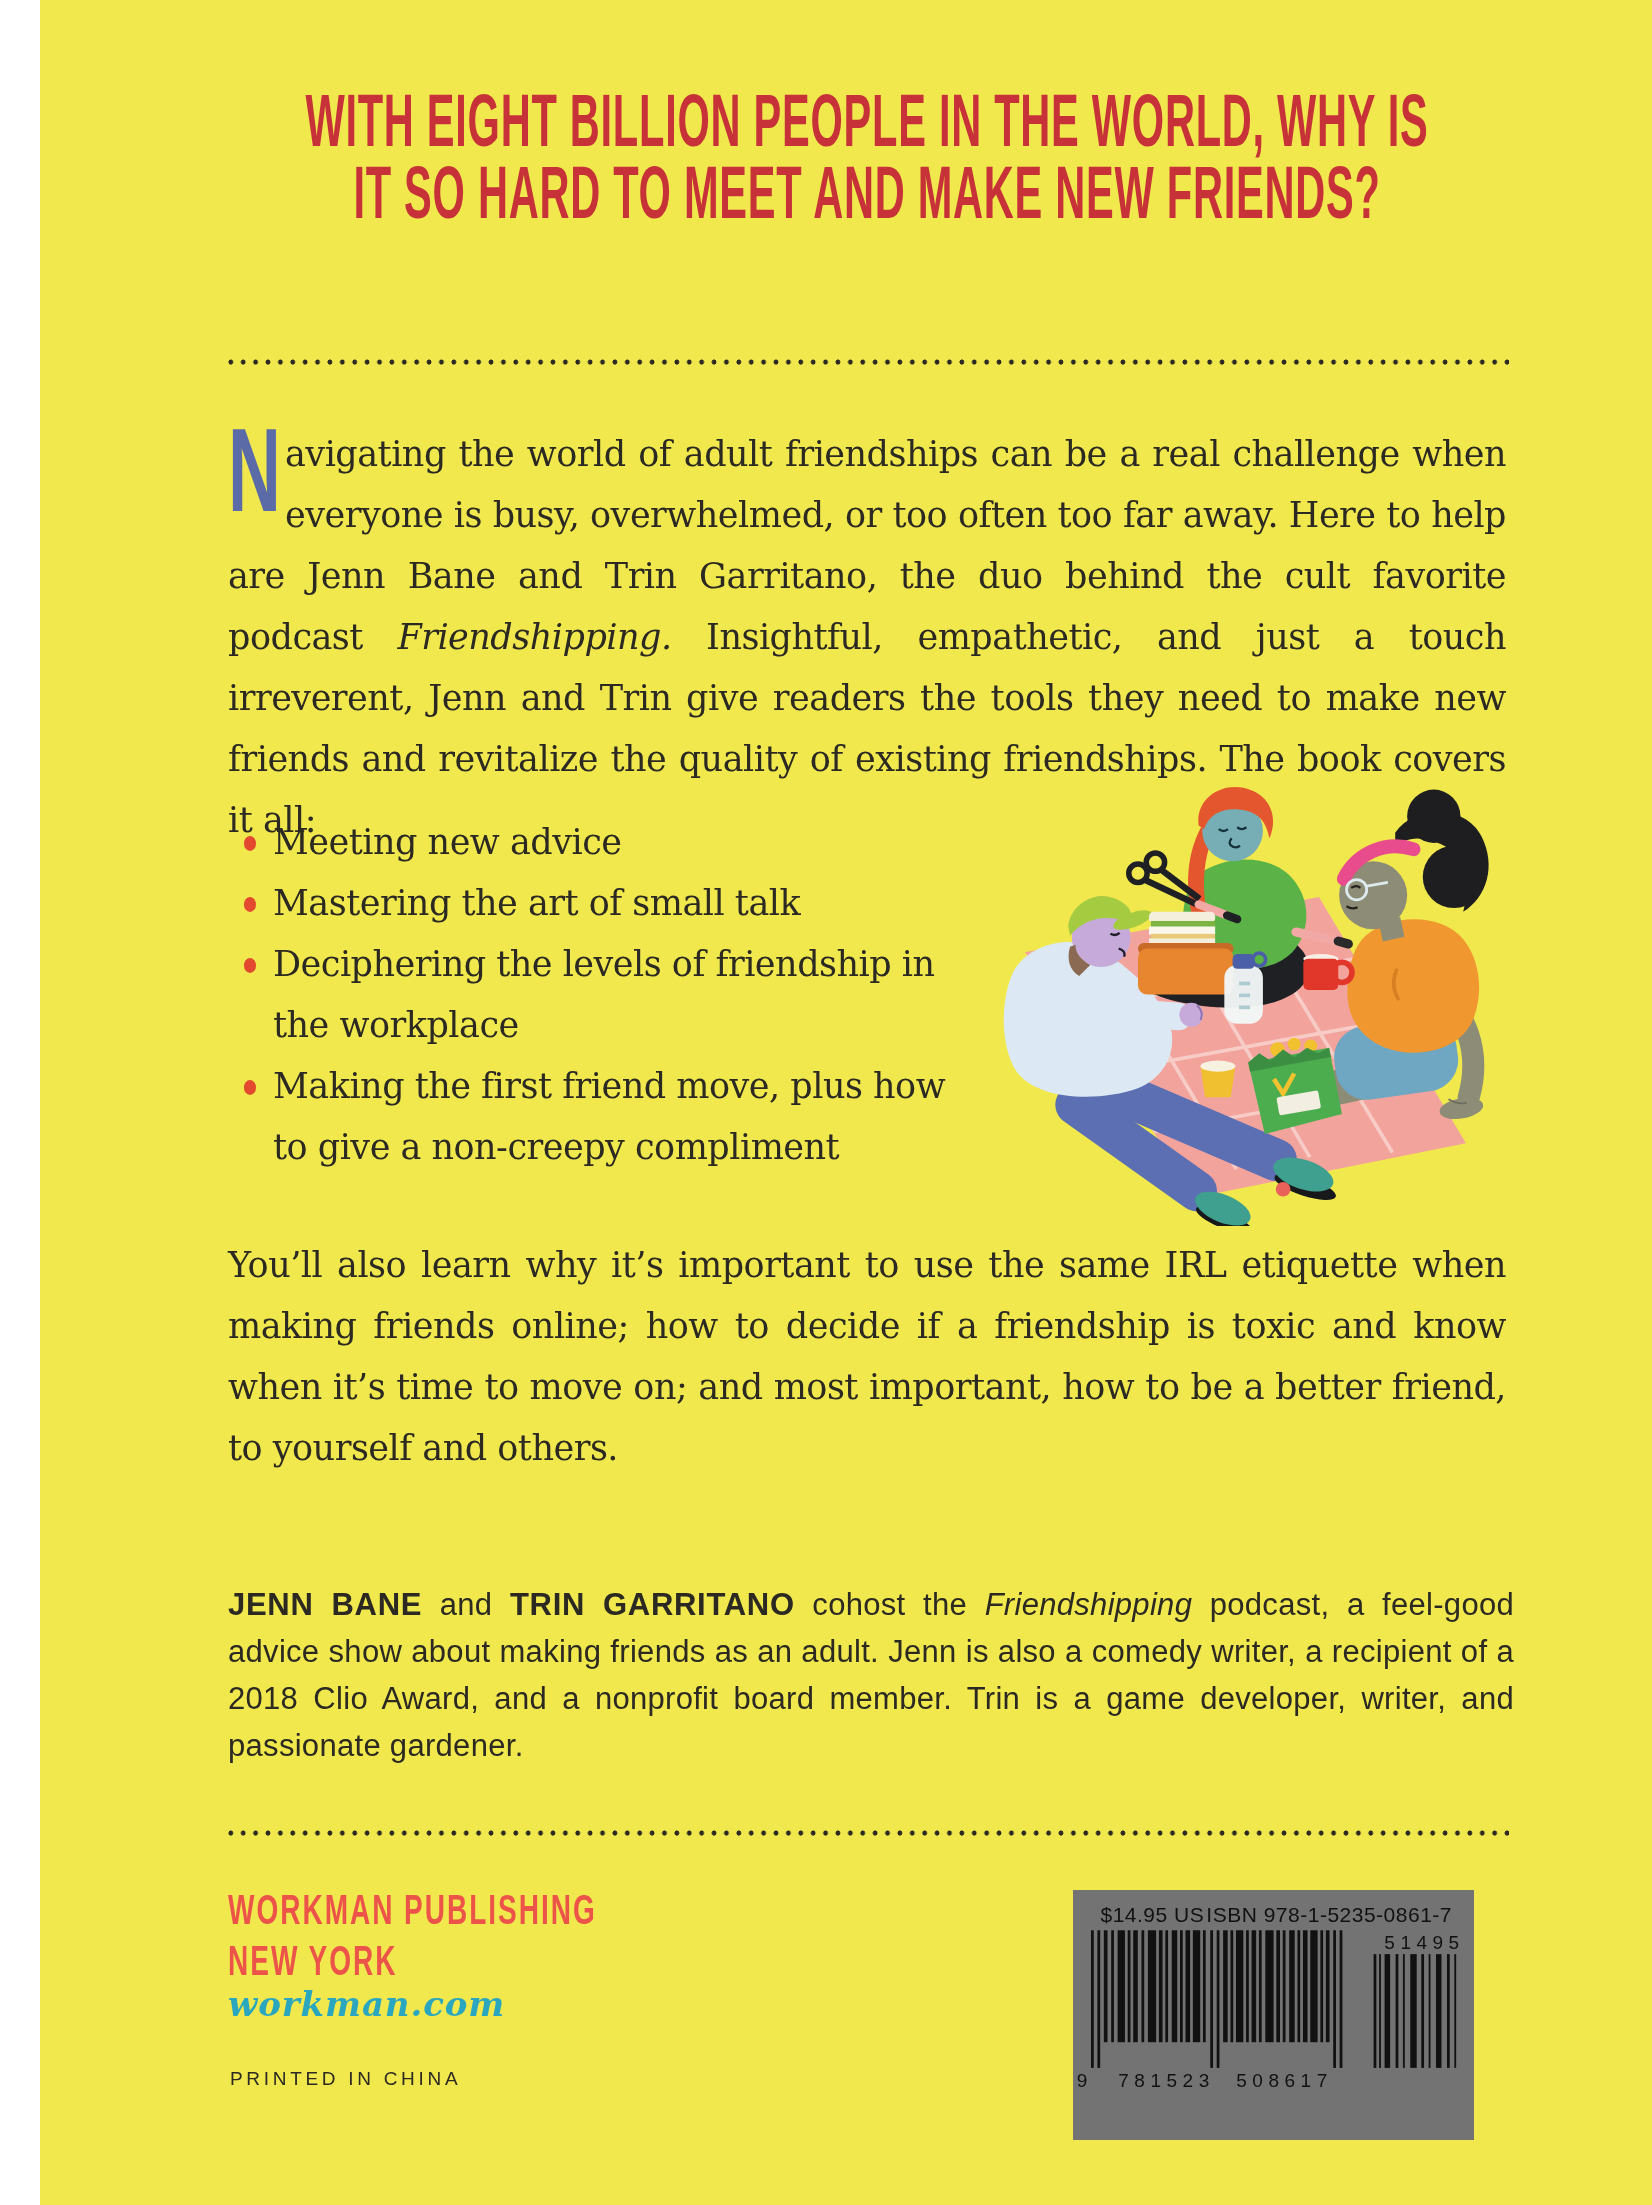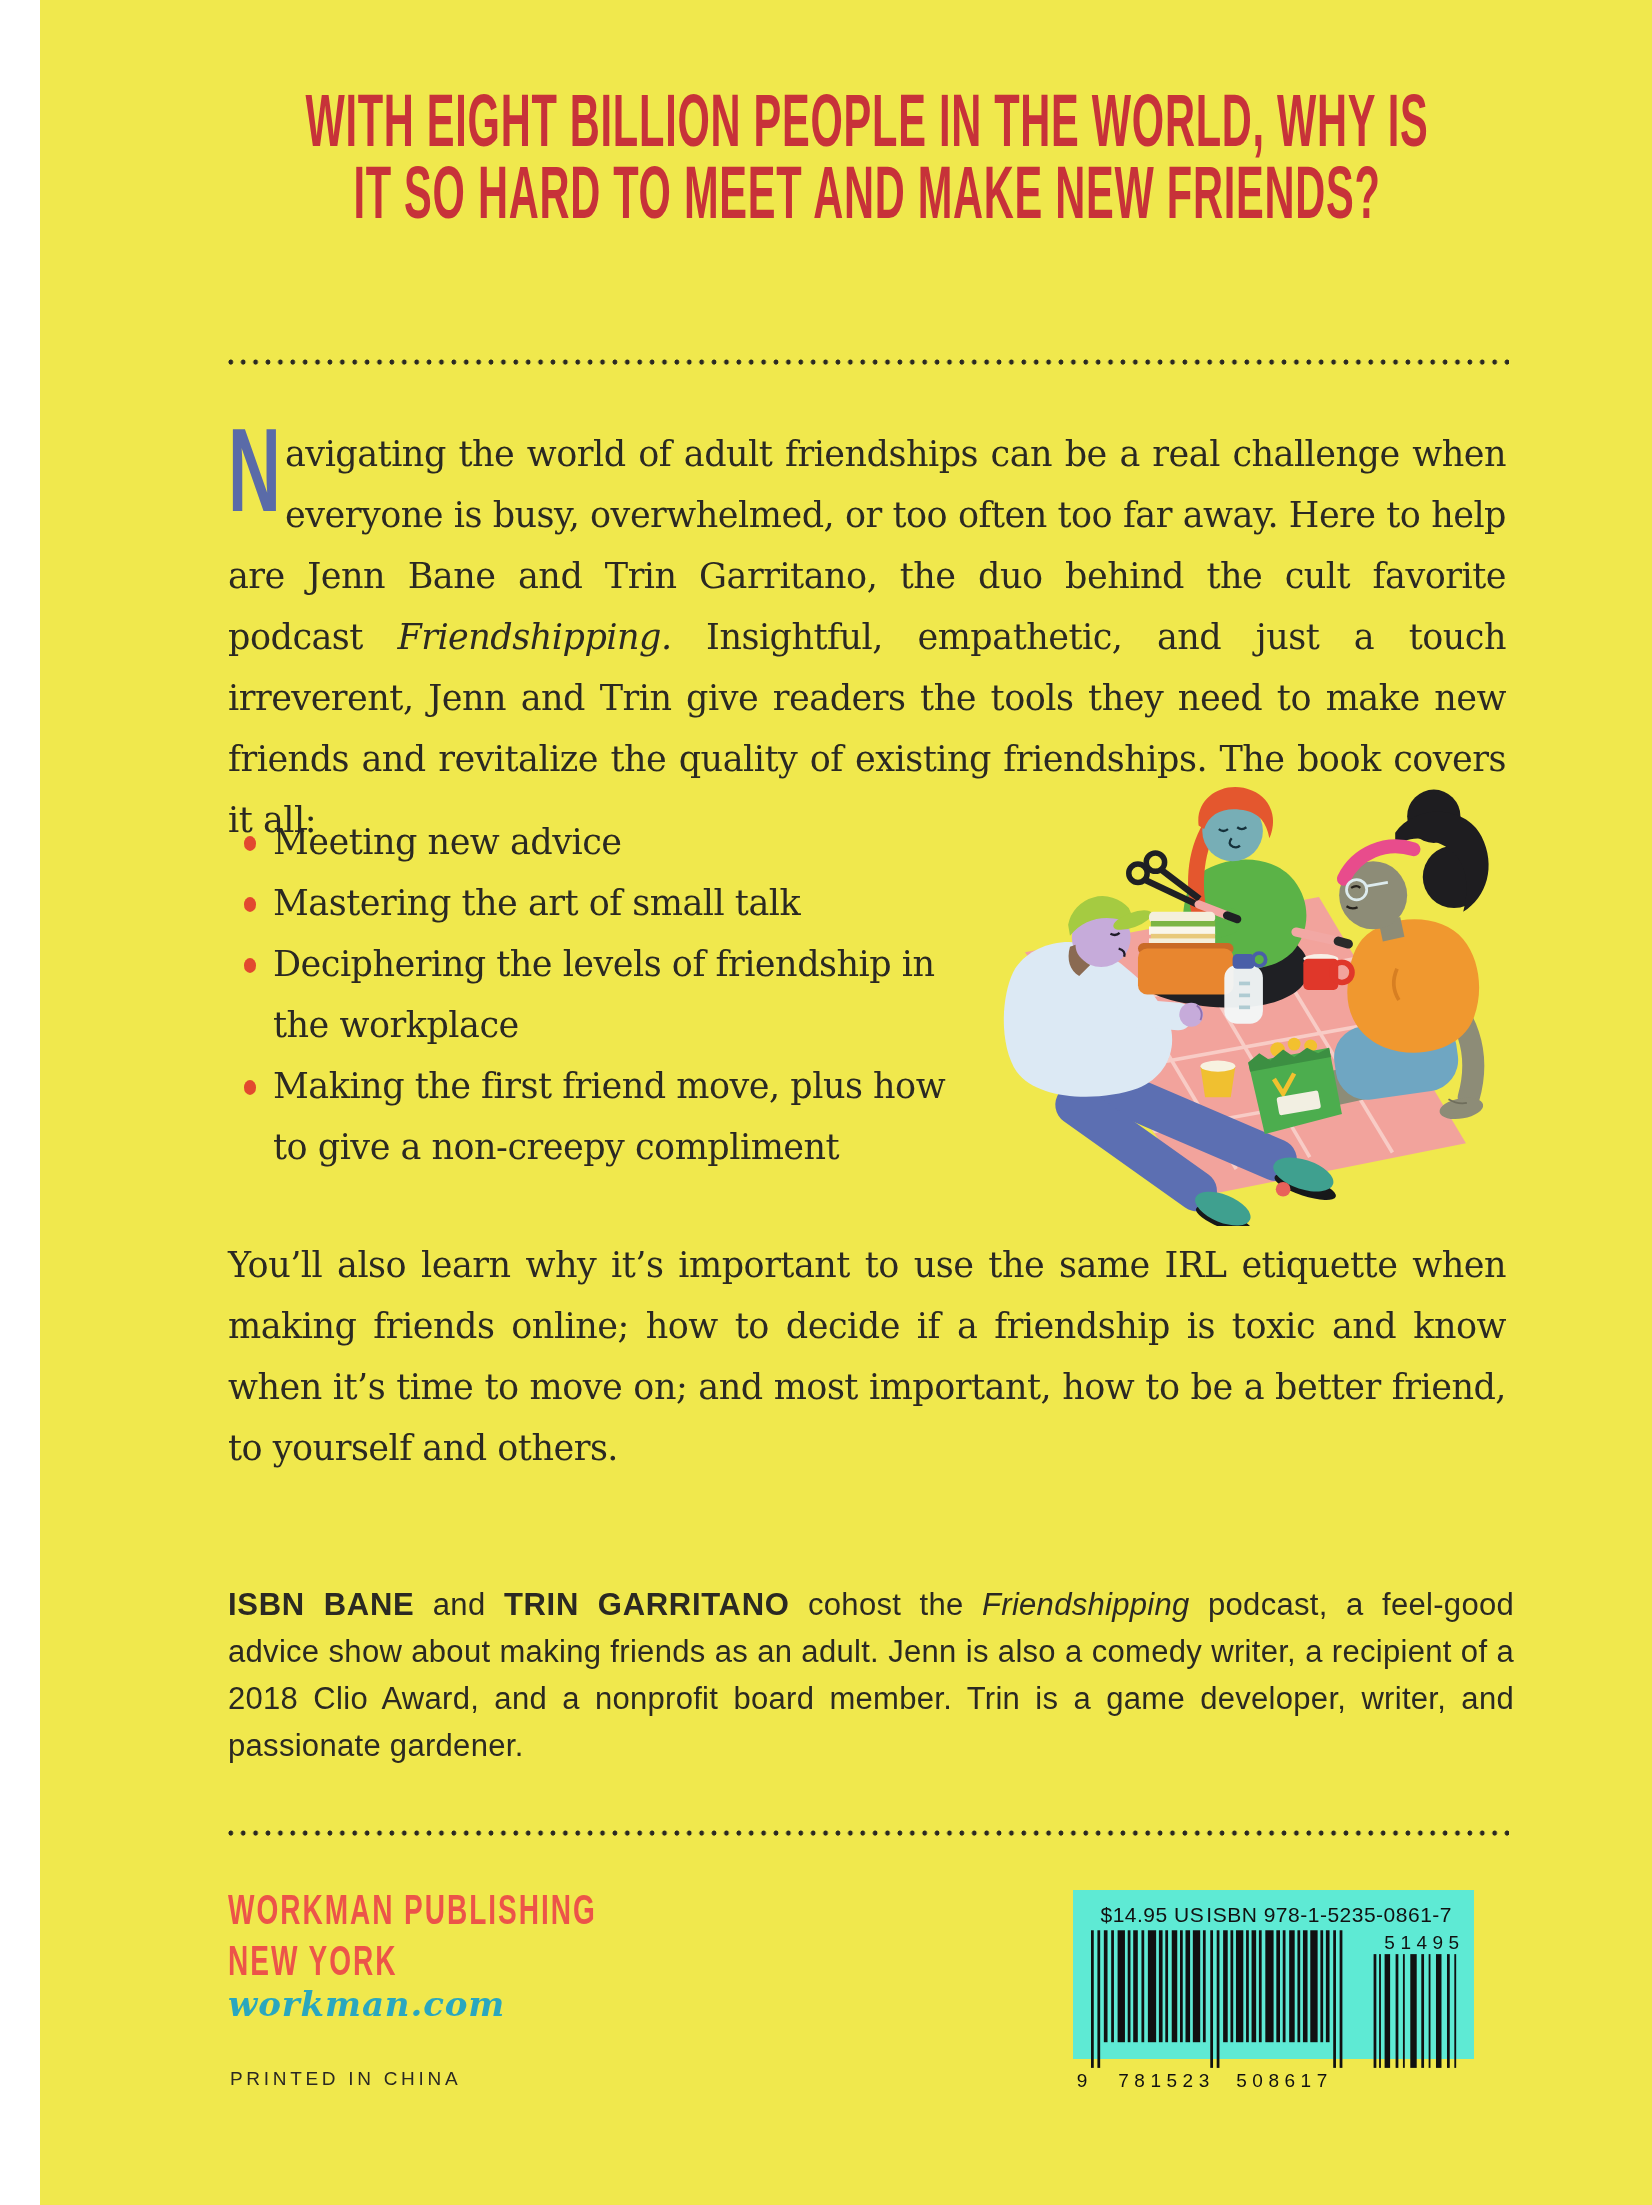--- a/index.html
+++ b/index.html
@@ -69,21 +69,21 @@
   .site{
     position:absolute;left:188px;top:1984px;
     font-family:"DejaVu Serif",serif;font-style:italic;font-weight:700;
     font-size:34px;color:#2AA7BF;letter-spacing:0.9px;
   }
   .printed{
     position:absolute;left:190px;top:2068px;
     font-size:19px;letter-spacing:3.7px;color:#2B2922;
   }
   
-  .barcode{position:absolute;left:1033px;top:1890px;width:401px;height:169px;background:#5eead4;}
+  .barcode{position:absolute;left:1033px;top:1890px;width:401px;height:250px;background:#737373;}
   .bc-price{position:absolute;left:27.5px;top:13px;font-size:21px;letter-spacing:0.5px;color:#111;}
   .bc-isbn{position:absolute;right:22px;top:13px;font-size:21px;letter-spacing:0.5px;color:#111;}
   .bc-digit{position:absolute;font-size:19px;color:#111;}
   .bc-d-left{left:3.7px;top:180px;}
   .bc-d-mid{left:42px;top:180px;width:103px;text-align:center;letter-spacing:5.5px;}
   .bc-d-right{left:160px;top:180px;width:103px;text-align:center;letter-spacing:5.5px;}
   .bc-addon{left:301px;top:42px;width:101px;text-align:center;letter-spacing:5.5px;}
   .bc-svg{position:absolute;left:18.4px;top:40px;}
 </style>
 </head>
@@ -225,21 +225,21 @@
       <path d="M268,302 L356,286 L370,358 L286,380 Z" fill="#4CAD4E"></path>
       <path d="M268,302 L280,292 L292,300 L306,288 L318,296 L332,286 L344,292 L356,286 L358,296 L270,312 Z" fill="#3C8F42"></path>
       <path d="M296,320 L306,336 L318,314" stroke="#F2C12E" stroke-width="5" fill="none"></path>
       <rect x="300" y="336" width="46" height="20" rx="3" fill="#F2EFE2" transform="rotate(-10 323 346)"></rect>
     </g>
   </svg>
 
   <div class="serifcopy para2">You’ll also learn why it’s important to use the same IRL etiquette when making friends online; how to decide if a friendship is toxic and know when it’s time to move on; and most important, how to be a better friend, to yourself and others.</div>
 
   <div class="bio">
-    <b>ISBN BANE</b><span> and </span><b>TRIN GARRITANO</b><span> cohost the </span><em>Friendshipping</em><span> podcast, a feel-good advice show about making friends as an adult. Jenn is also a comedy writer, a recipient of a 2018 Clio Award, and a nonprofit board member. Trin is a game developer, writer, and passionate gardener.</span>
+    <b>JENN BANE</b><span> and </span><b>TRIN GARRITANO</b><span> cohost the </span><em>Friendshipping</em><span> podcast, a feel-good advice show about making friends as an adult. Jenn is also a comedy writer, a recipient of a 2018 Clio Award, and a nonprofit board member. Trin is a game developer, writer, and passionate gardener.</span>
   </div>
 
   <div class="dotted rule2"></div>
 
   <div class="pubblock">
     <span class="pline"><span>WORKMAN PUBLISHING</span></span>
     <span class="pline"><span>NEW YORK</span></span>
   </div>
   <div class="site">workman.com</div>
   <div class="printed">PRINTED IN CHINA</div>

